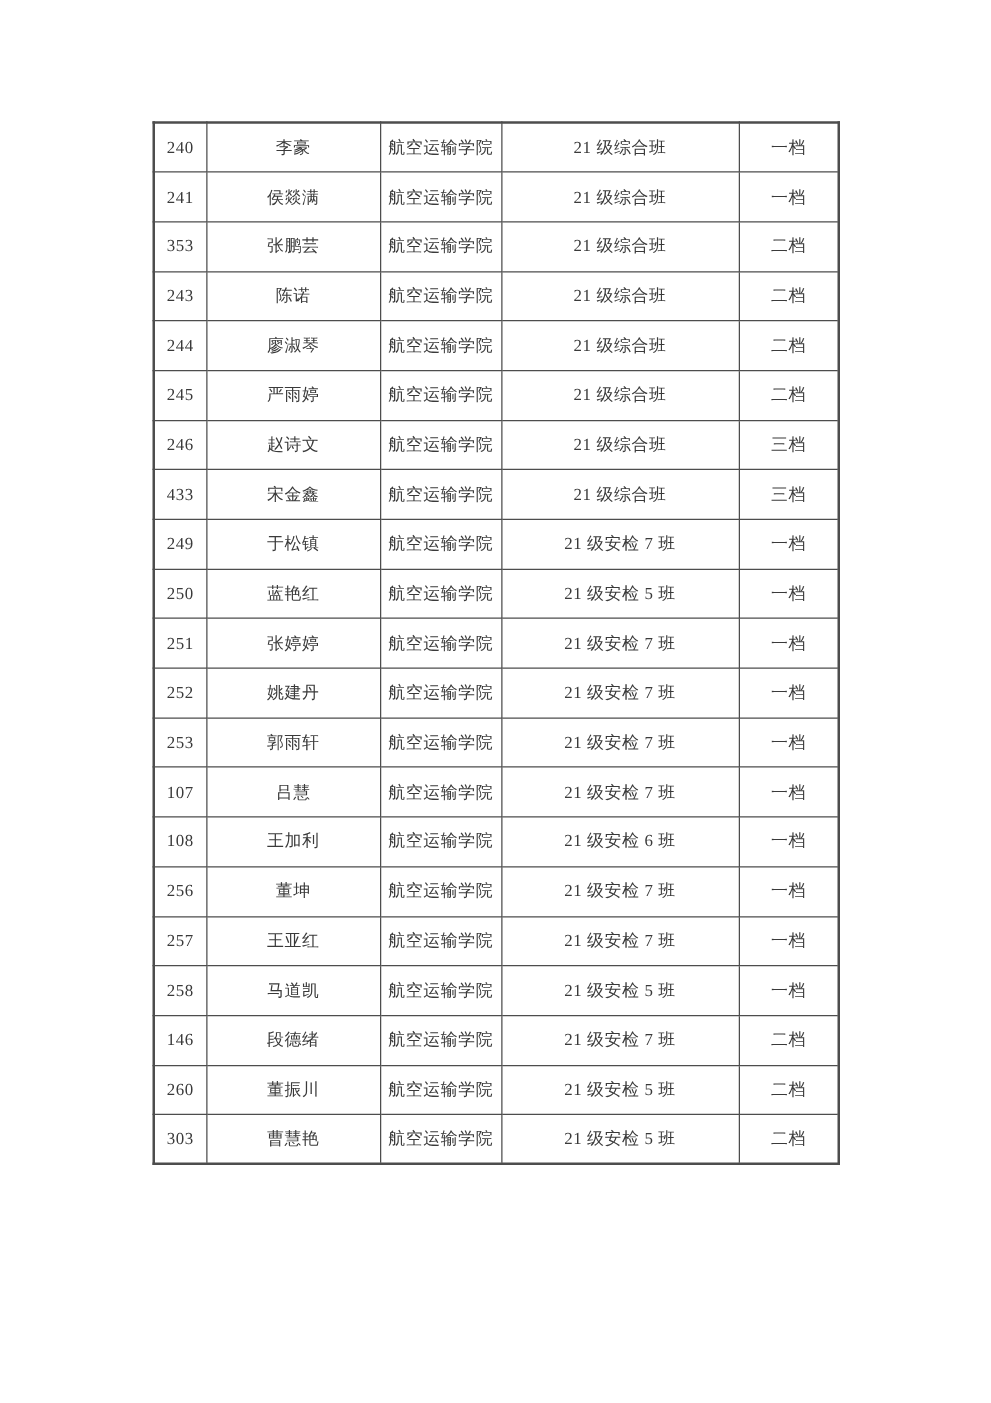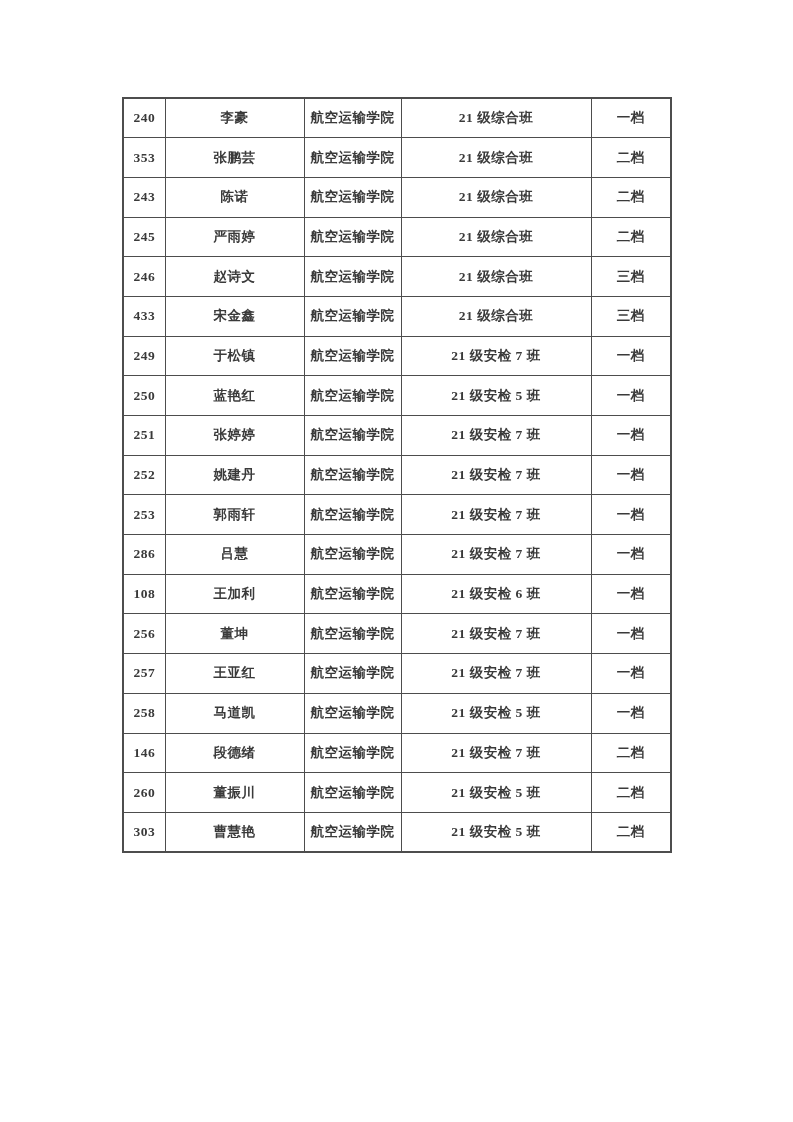--- a/index.html
+++ b/index.html
@@ -25,21 +25,20 @@
   .table-wrap {
     position: absolute;
     left: 122px;
     top: 97px;
   }
   table.roster {
     border-collapse: collapse;
     table-layout: fixed;
     width: 548px;
     border: 2px solid var(--border-color);
-    font-weight: bold;
   }
   table.roster td {
     border: 1px solid var(--border-color);
     height: 39.7px;
     padding: 0 2px;
     text-align: center;
     vertical-align: middle;
     font-size: 13.5px;
     letter-spacing: 0.5px;
     color: var(--text-color);
@@ -67,37 +66,51 @@
       </colgroup>
       <tbody id="table-body">
   <tr>
     <td>240</td>
     <td>李豪</td>
     <td>航空运输学院</td>
     <td>21 级综合班</td>
     <td>一档</td>
   </tr>
 
+  <tr>
+    <td>241</td>
+    <td>侯燚满</td>
+    <td>航空运输学院</td>
+    <td>21 级综合班</td>
+    <td>一档</td>
+  </tr>
 
   <tr>
     <td>353</td>
     <td>张鹏芸</td>
     <td>航空运输学院</td>
     <td>21 级综合班</td>
     <td>二档</td>
   </tr>
 
   <tr>
     <td>243</td>
     <td>陈诺</td>
     <td>航空运输学院</td>
     <td>21 级综合班</td>
     <td>二档</td>
   </tr>
 
+  <tr>
+    <td>244</td>
+    <td>廖淑琴</td>
+    <td>航空运输学院</td>
+    <td>21 级综合班</td>
+    <td>二档</td>
+  </tr>
 
   <tr>
     <td>245</td>
     <td>严雨婷</td>
     <td>航空运输学院</td>
     <td>21 级综合班</td>
     <td>二档</td>
   </tr>
 
   <tr>
@@ -151,21 +164,21 @@
 
   <tr>
     <td>253</td>
     <td>郭雨轩</td>
     <td>航空运输学院</td>
     <td>21 级安检 7 班</td>
     <td>一档</td>
   </tr>
 
   <tr>
-    <td>286</td>
+    <td>107</td>
     <td>吕慧</td>
     <td>航空运输学院</td>
     <td>21 级安检 7 班</td>
     <td>一档</td>
   </tr>
 
   <tr>
     <td>108</td>
     <td>王加利</td>
     <td>航空运输学院</td>

